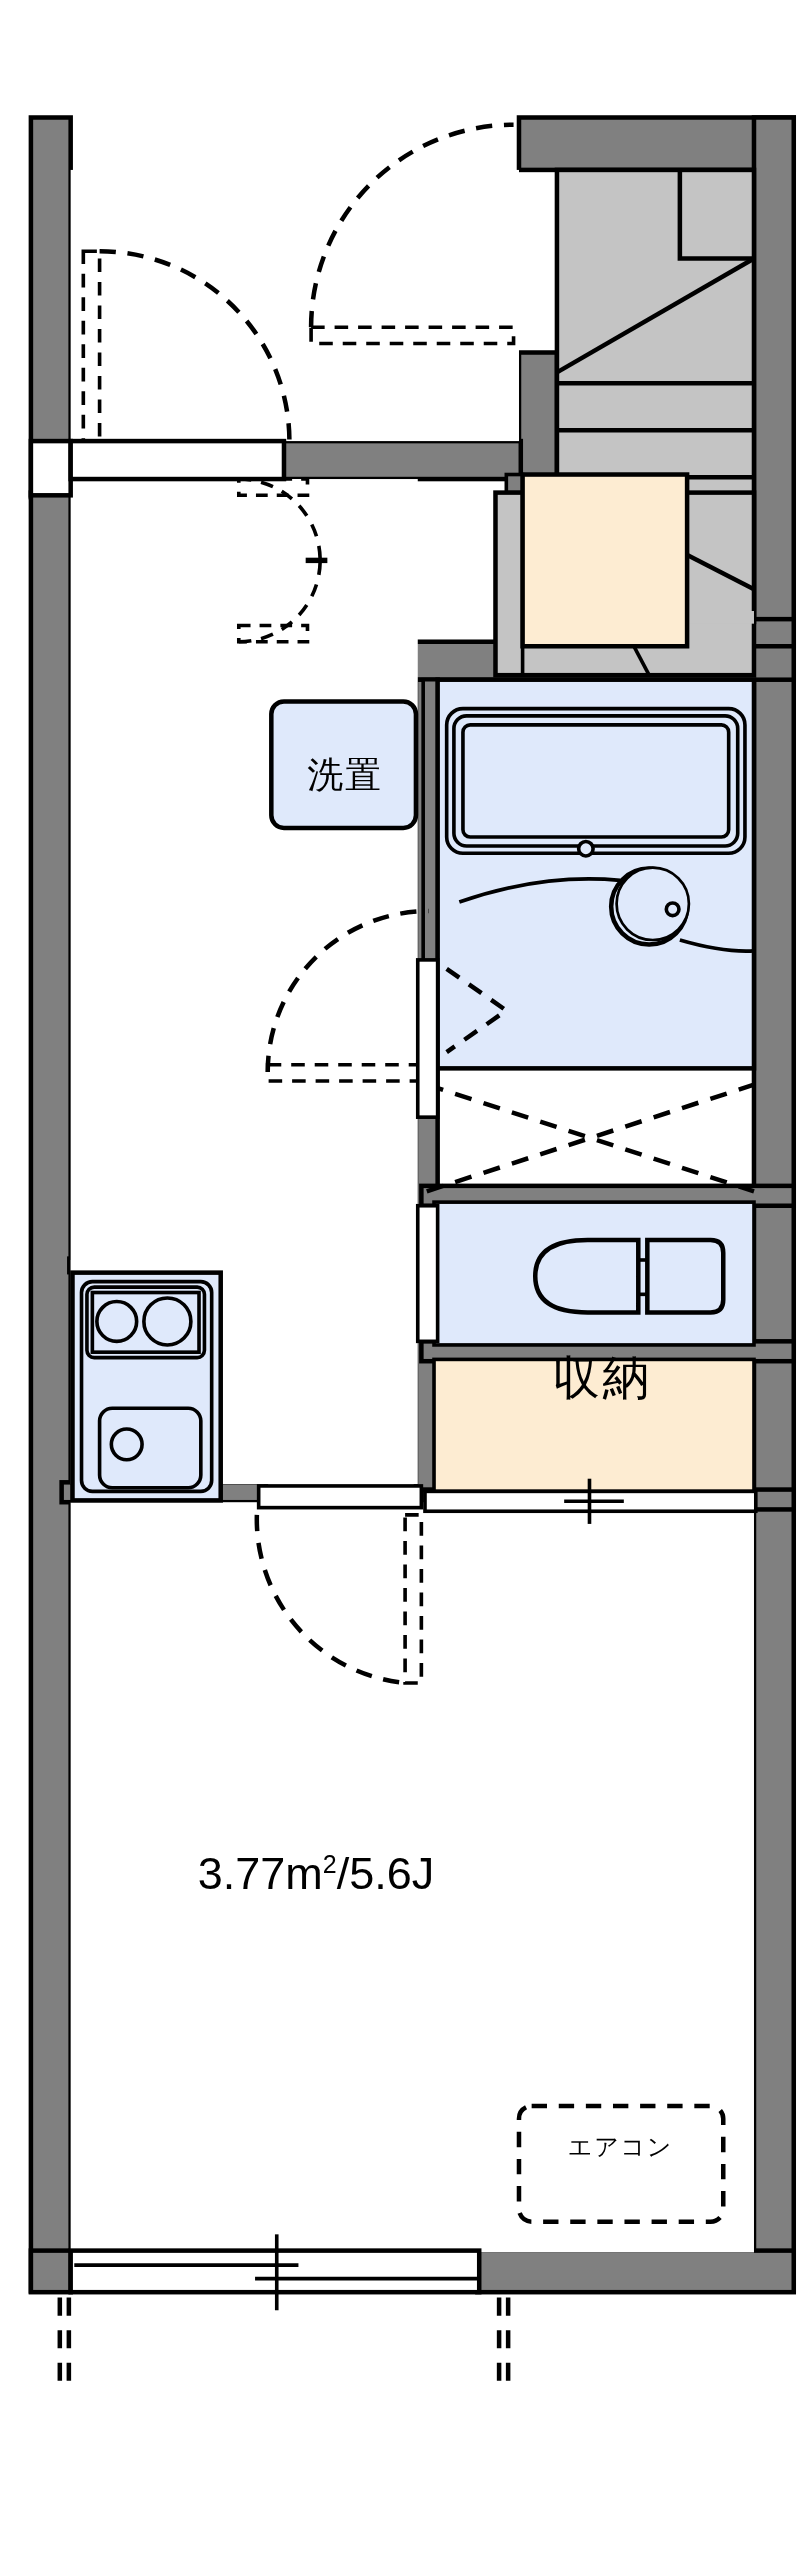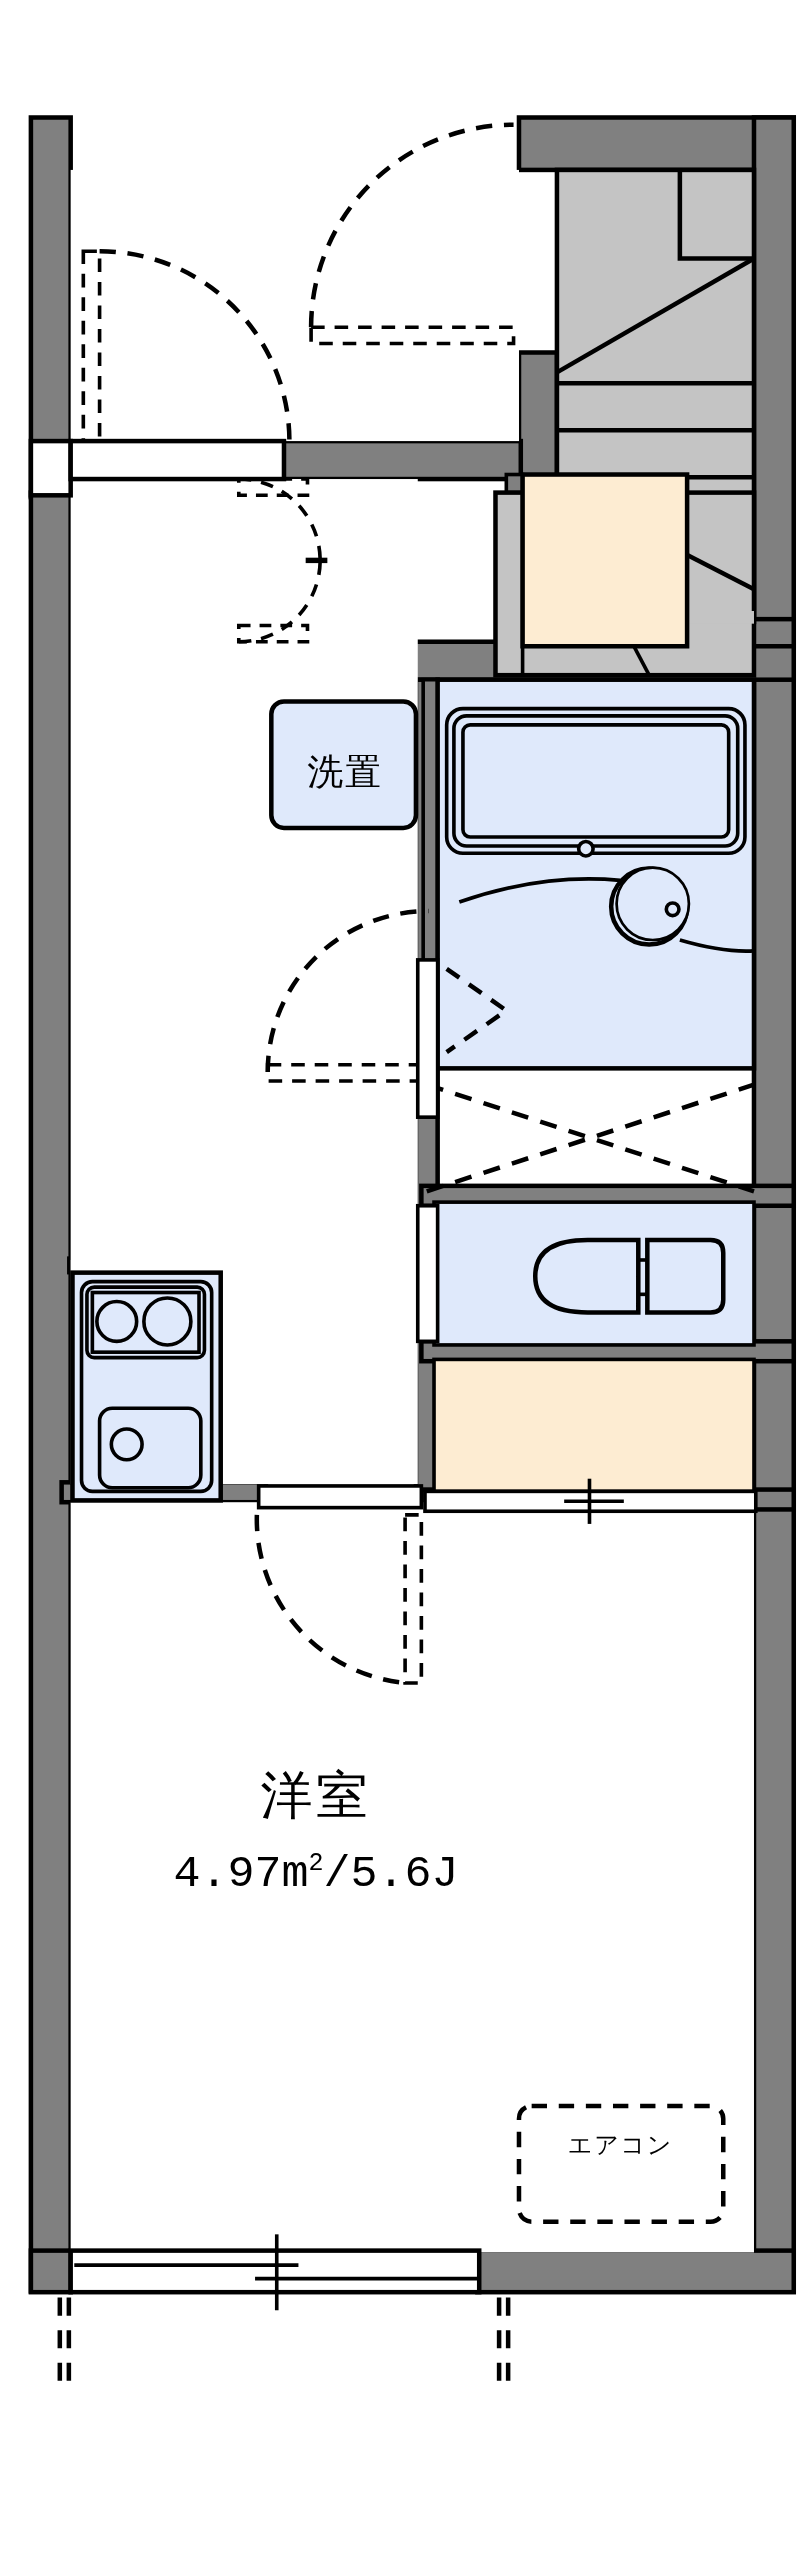--- a/index.html
+++ b/index.html
@@ -1,17 +1,17 @@
 <!DOCTYPE html>
 <html style="font-size:14.5px"><head>
 <meta charset="utf-8">
 <style>
   html,body{margin:0;padding:0;background:#ffffff;}
   body{font-family:"Liberation Sans","DejaVu Sans",sans-serif;}
-  #plan-root{position:relative;width:800px;height:2576px;background:#ffffff;overflow:hidden;font-family:Liberation Mono, monospace;}
+  #plan-root{position:relative;width:800px;height:2576px;background:#ffffff;overflow:hidden;}
   #plan-svg{position:absolute;left:0;top:0;width:812px;height:2576px;display:block;}
   .lbl{position:absolute;color:#000;text-align:center;white-space:nowrap;line-height:1;}
   #label-washer{left:277px;top:757px;width:136px;font-size:36px;letter-spacing:1.8px;}
   #label-storage{left:512px;top:1354px;width:181px;font-size:47px;letter-spacing:2.7px;}
   #label-room-name{left:135px;top:1774px;width:362px;font-size:52px;letter-spacing:3.6px;}
   #label-room-area{left:135px;top:1851px;width:362px;font-size:45px;}
   #label-room-area .sup{font-size:25px;vertical-align:super;}
   #label-aircon{left:530px;top:2135px;width:181px;font-size:24px;letter-spacing:1.8px;}
 </style>
 </head>
@@ -199,21 +199,21 @@
     </g>
 
     <g>
       <rect x="574" y="2330" width="226" height="128" rx="14" ry="14" fill="none" stroke="#000000" stroke-width="5" stroke-dasharray="17 13"></rect>
     </g>
 
   </svg>
 
   <div class="lbl" id="label-washer">洗置</div>
 
-
-  <div class="lbl" id="label-room-name">洋室</div>
-
-  <div class="lbl" id="label-room-area"><span>4.97</span><span>m</span><span class="sup">2</span><span>/</span><span>5.6J</span></div>
+  <div class="lbl" id="label-storage">収納</div>
+
+
+  <div class="lbl" id="label-room-area"><span>3.77</span><span>m</span><span class="sup">2</span><span>/</span><span>5.6J</span></div>
 
   <div class="lbl" id="label-aircon">エアコン</div>
 
 </div>
 
 
 </body></html>

